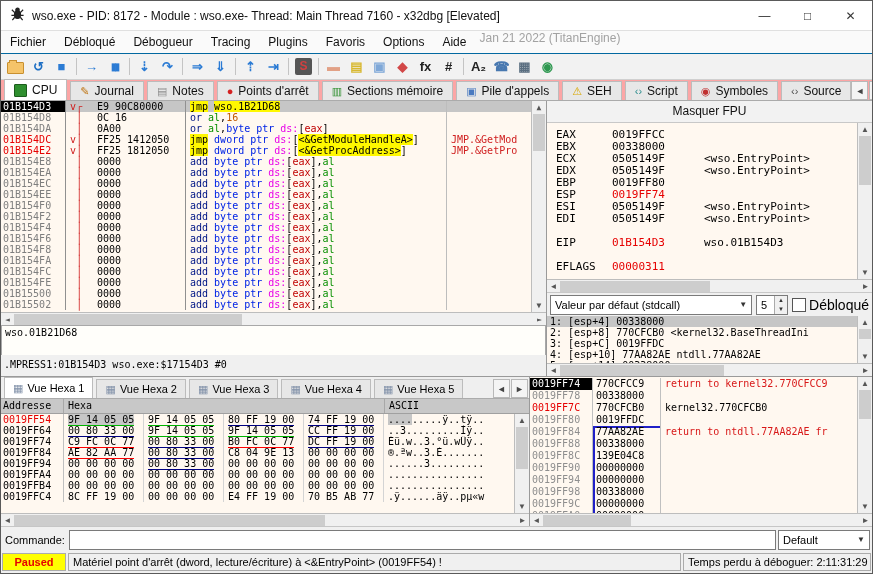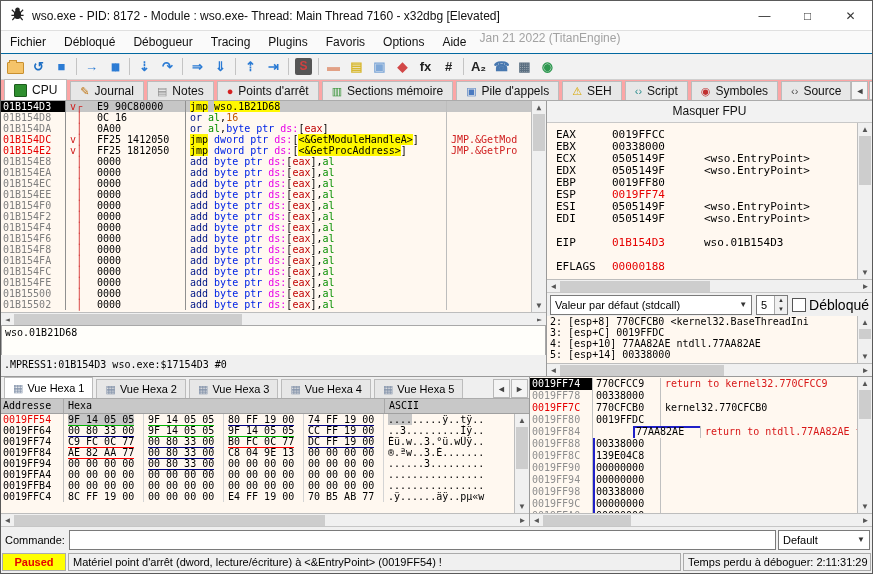--- a/index.html
+++ b/index.html
@@ -127,21 +127,21 @@
 
   
   #strows{position:absolute;top:1px;left:0;width:328px;height:135px;overflow:hidden;}
   #st-sbv{top:0;right:0;height:136px;}
   #st-sbh{top:136px;left:0;right:0;}
   .st-row{display:flex;height:12px;line-height:12px;font-size:10px;white-space:pre;}
   .st-addr{width:60px;padding-left:2px;color:#8E8E8E;border-right:1px solid #C0C0C0;}
   .st-addr.sel{background:#000;color:#FFF;}
   .st-addr.red{color:#E60000;}
   .st-val{width:64px;padding-left:3px;border-right:1px solid #C0C0C0;color:#000;}
-  .st-val.f-start{box-shadow:inset 2px 2px 0 #2020C8;margin-left:40px;}
+  .st-val.f-start{box-shadow:inset 2px 2px 0 #2020C8;}
   .st-val.f-mid{box-shadow:inset 2px 0 0 #2020C8;}
   .st-cmt{flex:1;padding-left:4px;color:#000;overflow:hidden;}
   .st-cmt.red{color:#D81818;}
 
   
   .cmdbar{position:absolute;top:525px;left:0;right:0;height:25px;background:#F0F0F0;border-top:1px solid #C6C6C6;display:flex;align-items:center;padding:0 2px;gap:2px;}
   .cmdlabel{font-size:11px;padding:0 2px;}
   .cmdinput{flex:1;height:18px;border:1px solid #7A7A7A;background:#FFF;font-size:11px;font-family:"DejaVu Sans Mono",monospace;padding:0 3px;outline:none;}
   #cmdcombo{width:86px;height:18px;}
   .statusbar{position:absolute;top:551px;left:0;right:0;bottom:0;background:#F0F0F0;display:flex;align-items:stretch;padding:1px 1px 2px;gap:2px;}
@@ -368,21 +368,21 @@
         <div class="rg-row"><span class="rg-name">EBX</span><span class="rg-val">00338000</span><span class="rg-note"></span></div>
         <div class="rg-row"><span class="rg-name">ECX</span><span class="rg-val">0505149F</span><span class="rg-note">&lt;wso.EntryPoint&gt;</span></div>
         <div class="rg-row"><span class="rg-name">EDX</span><span class="rg-val">0505149F</span><span class="rg-note">&lt;wso.EntryPoint&gt;</span></div>
         <div class="rg-row"><span class="rg-name">EBP</span><span class="rg-val">0019FF80</span><span class="rg-note"></span></div>
         <div class="rg-row"><span class="rg-name">ESP</span><span class="rg-val red">0019FF74</span><span class="rg-note"></span></div>
         <div class="rg-row"><span class="rg-name">ESI</span><span class="rg-val">0505149F</span><span class="rg-note">&lt;wso.EntryPoint&gt;</span></div>
         <div class="rg-row"><span class="rg-name">EDI</span><span class="rg-val">0505149F</span><span class="rg-note">&lt;wso.EntryPoint&gt;</span></div>
         <div class="rg-row"></div>
         <div class="rg-row"><span class="rg-name">EIP</span><span class="rg-val red">01B154D3</span><span class="rg-note">wso.01B154D3</span></div>
         <div class="rg-row"></div>
-        <div class="rg-row"><span class="rg-name">EFLAGS</span><span class="rg-val red">00000188</span><span class="rg-note"></span></div>
+        <div class="rg-row"><span class="rg-name">EFLAGS</span><span class="rg-val red">00000311</span><span class="rg-note"></span></div>
       </div>
     <div class="sbv" id="rg-sbv">
         <div class="sbb">▲</div>
         <div class="sbt">
           <div class="sbthumb" style="top:0%;height:38%"></div>
         </div>
         <div class="sbb">▼</div>
       </div>
     <div class="sbh" id="rg-sbh">
         <div class="sbb">◄</div>
@@ -402,20 +402,21 @@
             <span>▲</span>
             <span>▼</span>
           </span>
       </div>
       <label class="chk">
         <span class="box"></span>
         <span>Débloqué</span>
       </label>
     </div>
     <div id="arglist" class="mono">
+        <div class="arg-row sel">1: [esp+4] 00338000</div>
         <div class="arg-row">2: [esp+8] 770CFCB0 &lt;kernel32.BaseThreadIni</div>
         <div class="arg-row">3: [esp+C] 0019FFDC</div>
         <div class="arg-row">4: [esp+10] 77AA82AE ntdll.77AA82AE</div>
         <div class="arg-row">5: [esp+14] 00338000</div>
       </div>
     <div class="sbv" id="arg-sbv">
         <div class="sbb">▲</div>
         <div class="sbt">
           <div class="sbthumb" style="top:0%;height:48%"></div>
         </div>

